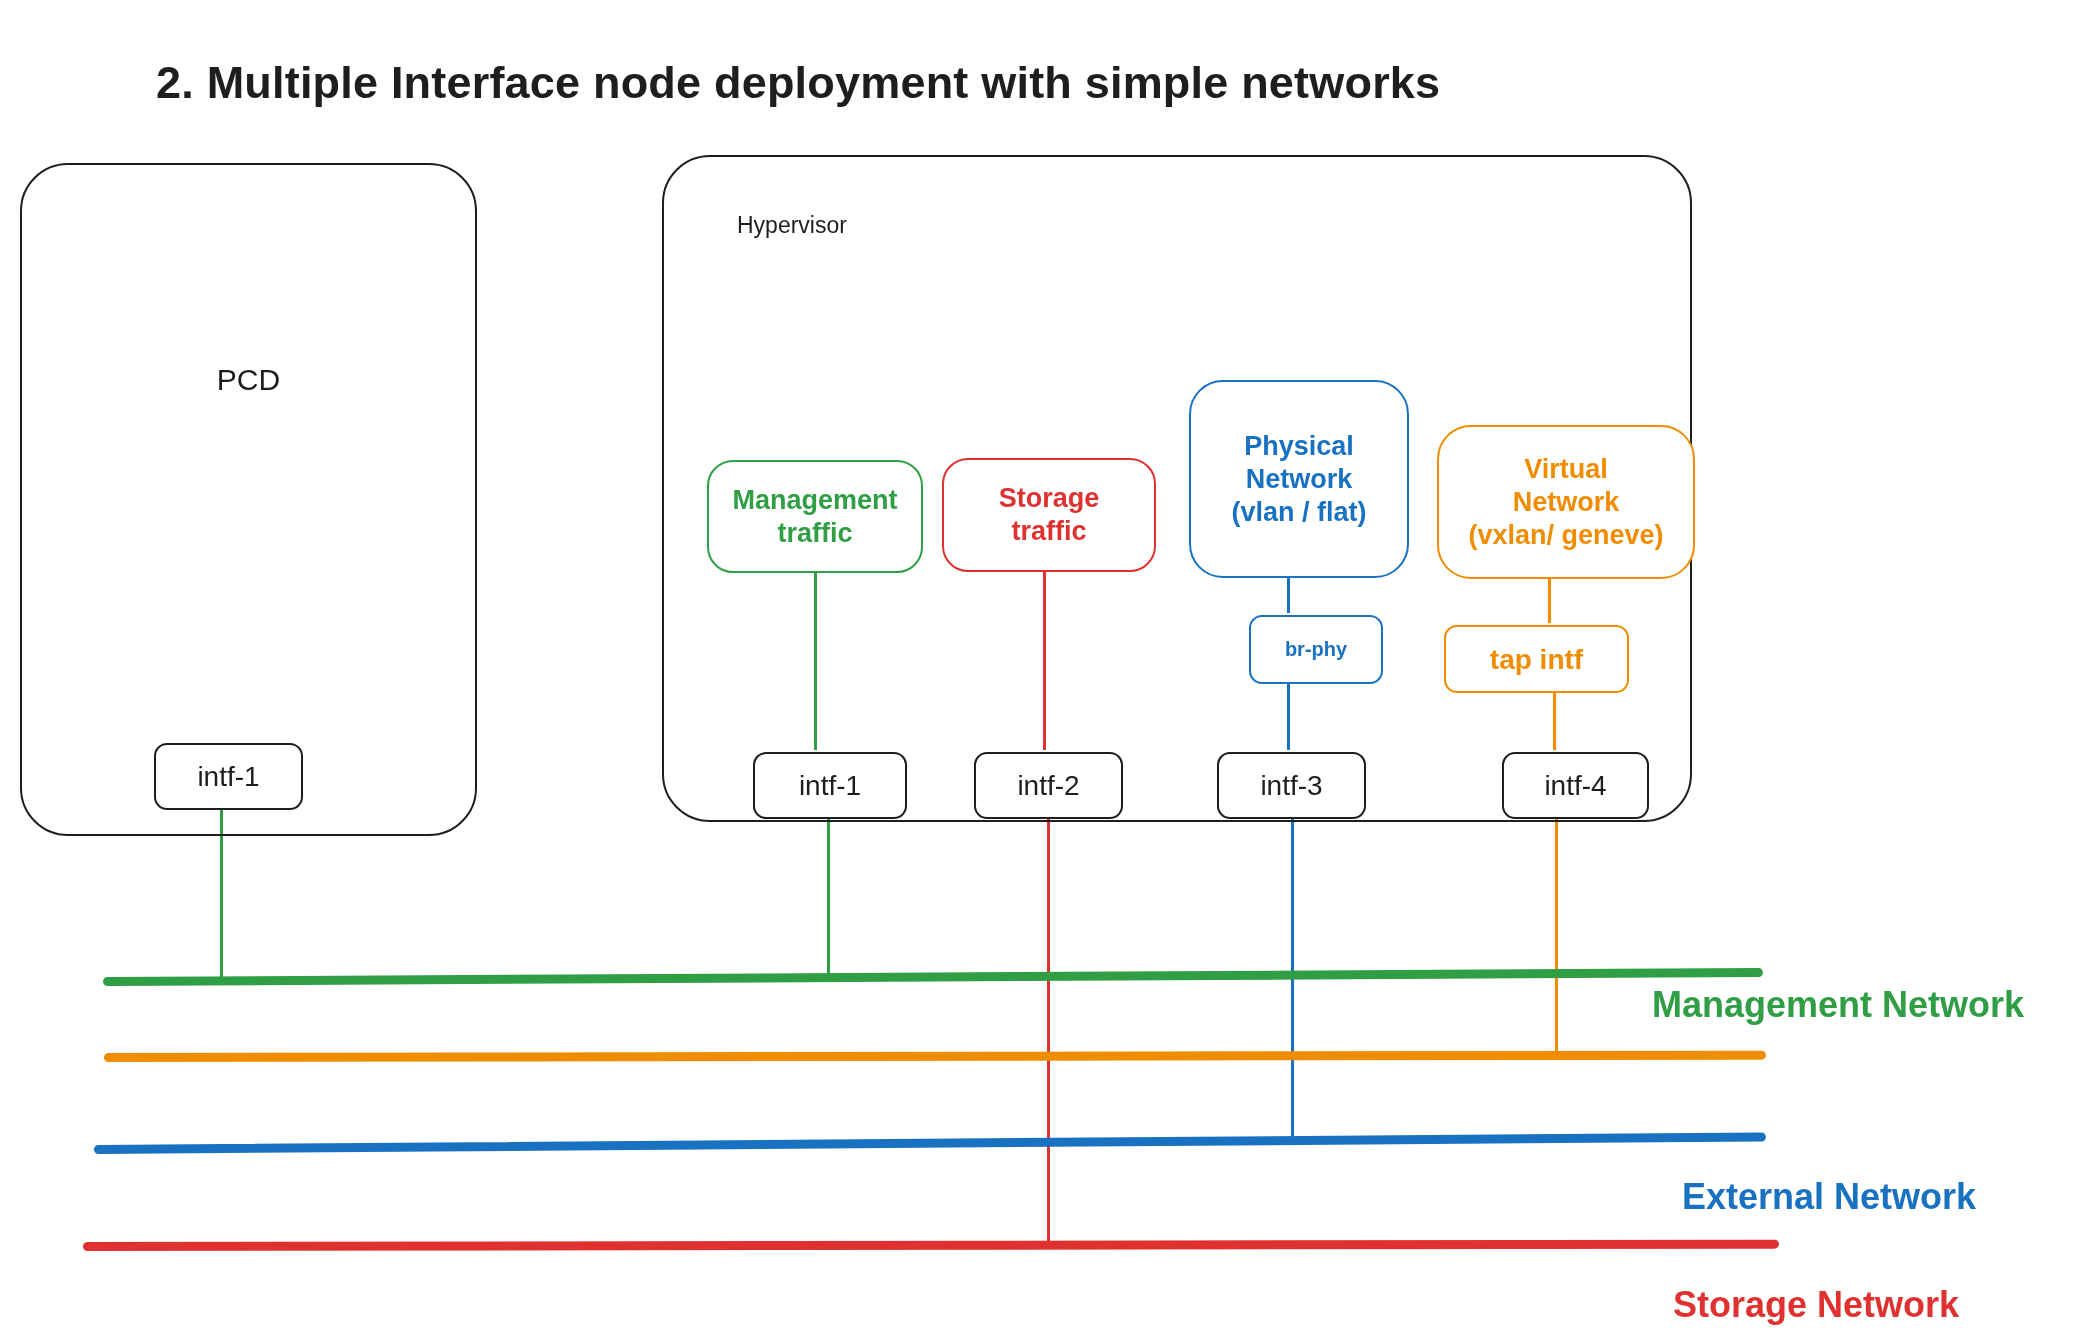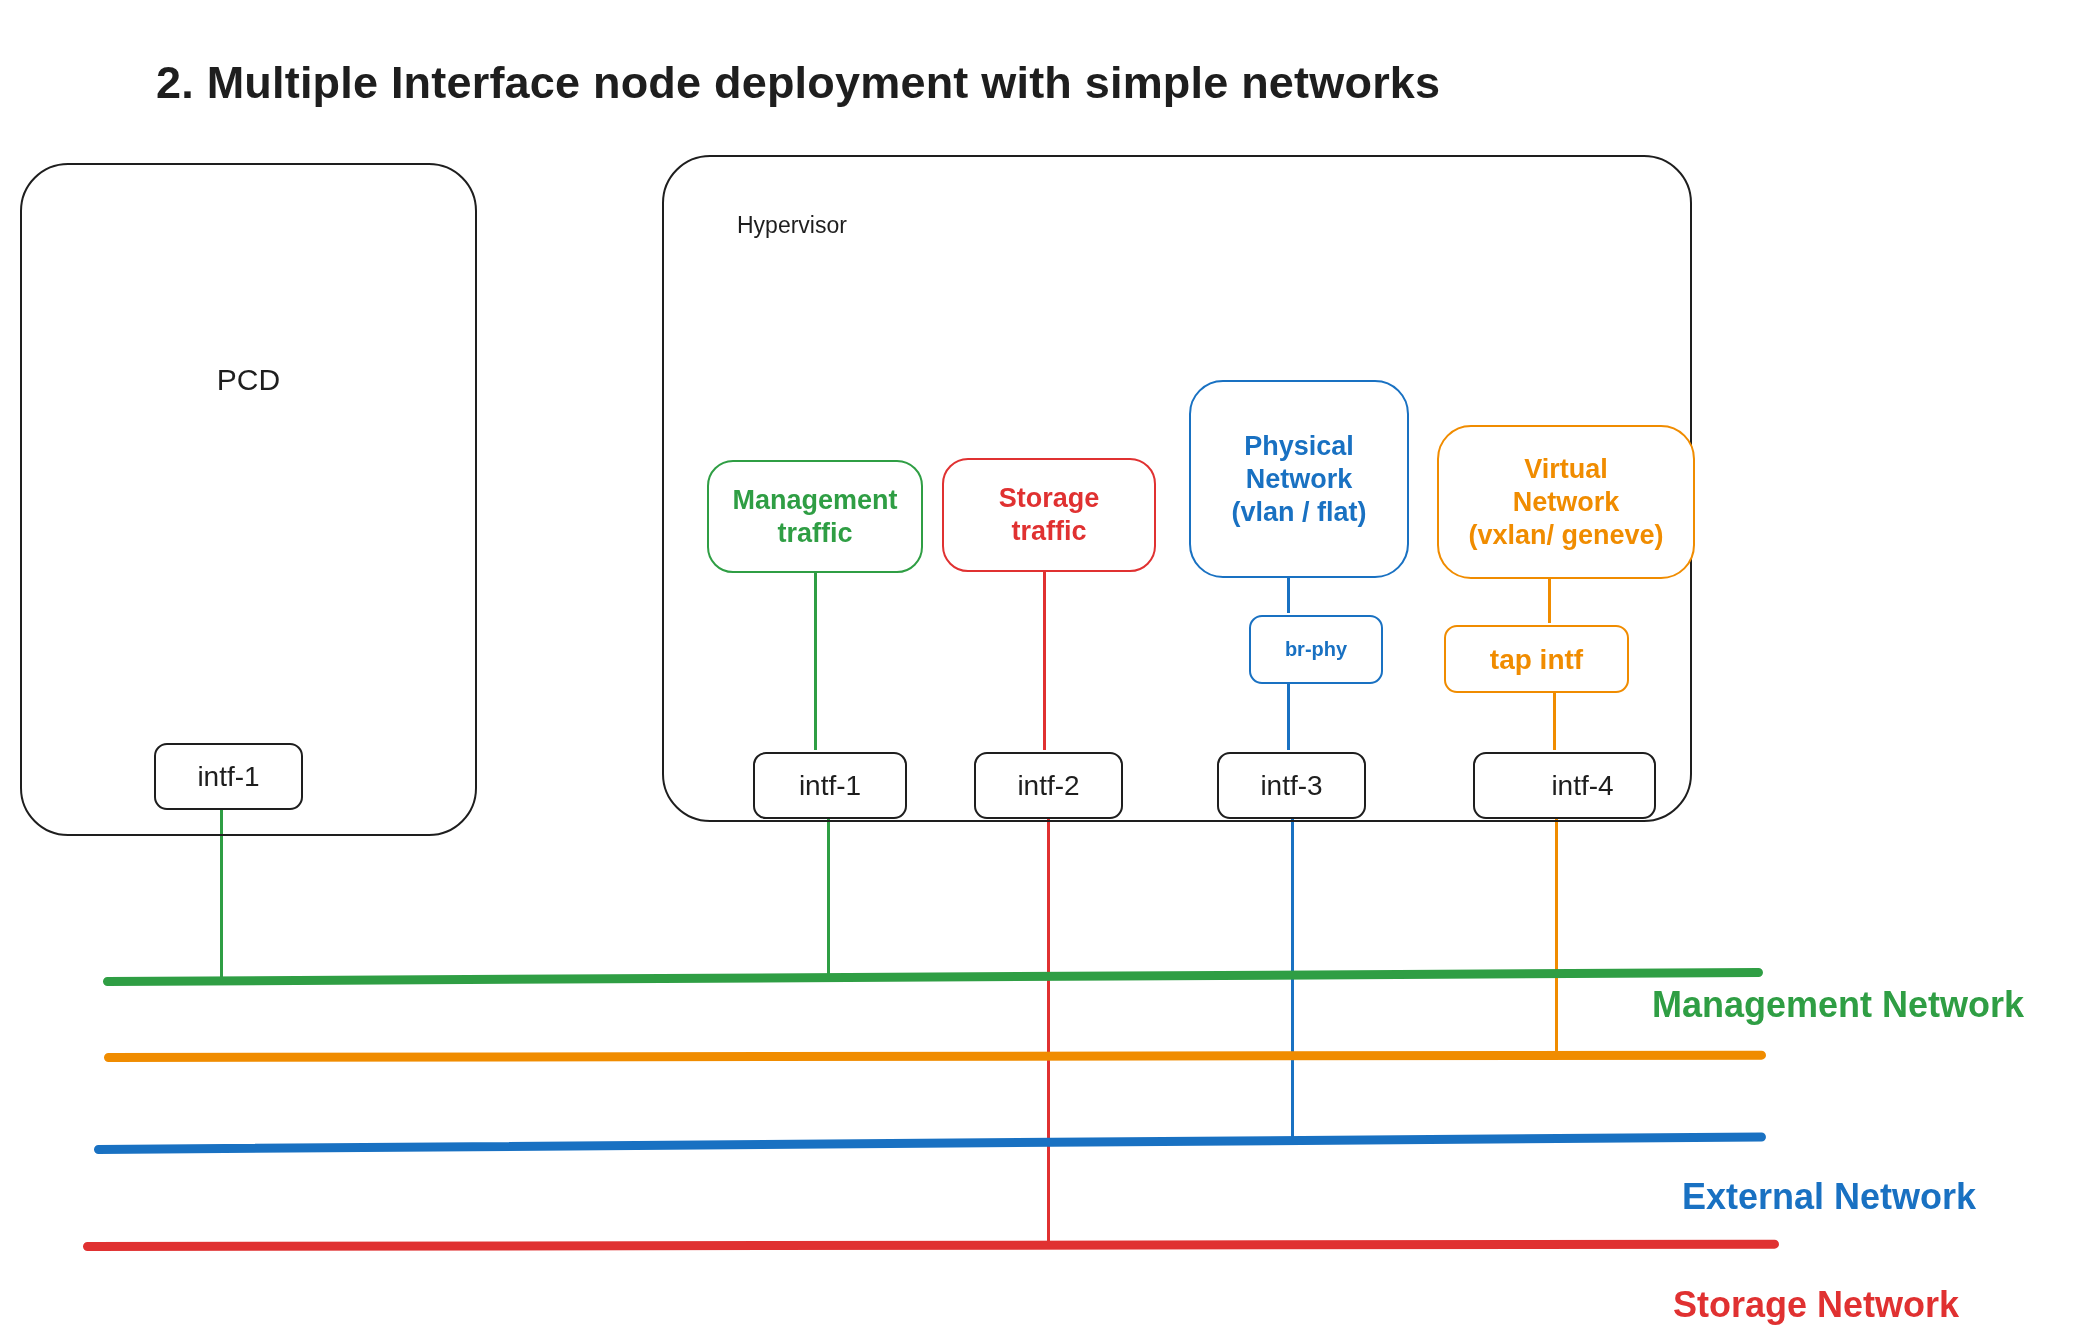--- a/index.html
+++ b/index.html
@@ -65,21 +65,21 @@
   #box-mgmt   {left:43px; top:303px;width:212px;height:109px;border-radius:26px;}
   #box-stor   {left:278px;top:301px;width:210px;height:110px;border-radius:26px;}
   #box-phys   {left:525px;top:223px;width:216px;height:194px;border-radius:34px;}
   #box-virt   {left:773px;top:268px;width:254px;height:150px;border-radius:34px;}
   #box-brphy  {left:565px;top:458px;width:130px;height:65px;border-radius:13px;font-size:20px;margin-left:20px;}
   #box-tapintf{left:780px;top:468px;width:181px;height:64px;border-radius:13px;font-size:28px;}
 
   #hintf1{left:89px; top:595px;width:150px;height:63px;}
   #hintf2{left:310px;top:595px;width:145px;height:63px;}
   #hintf3{left:553px;top:595px;width:145px;height:63px;}
-  #hintf4{left:809px;top:595px;width:143px;height:63px;padding-left:36px;}
+  #hintf4{left:838px;top:595px;width:143px;height:63px;}
 
   #pcd-intf{left:132px;top:578px;width:145px;height:63px;}
 
   
   .vline{width:3px;z-index:1;}
   .vgreen {background:#2f9e44;}
   .vred   {background:#e03131;}
   .vblue  {background:#1971c2;}
   .vorange{background:#f08c00;}
 

